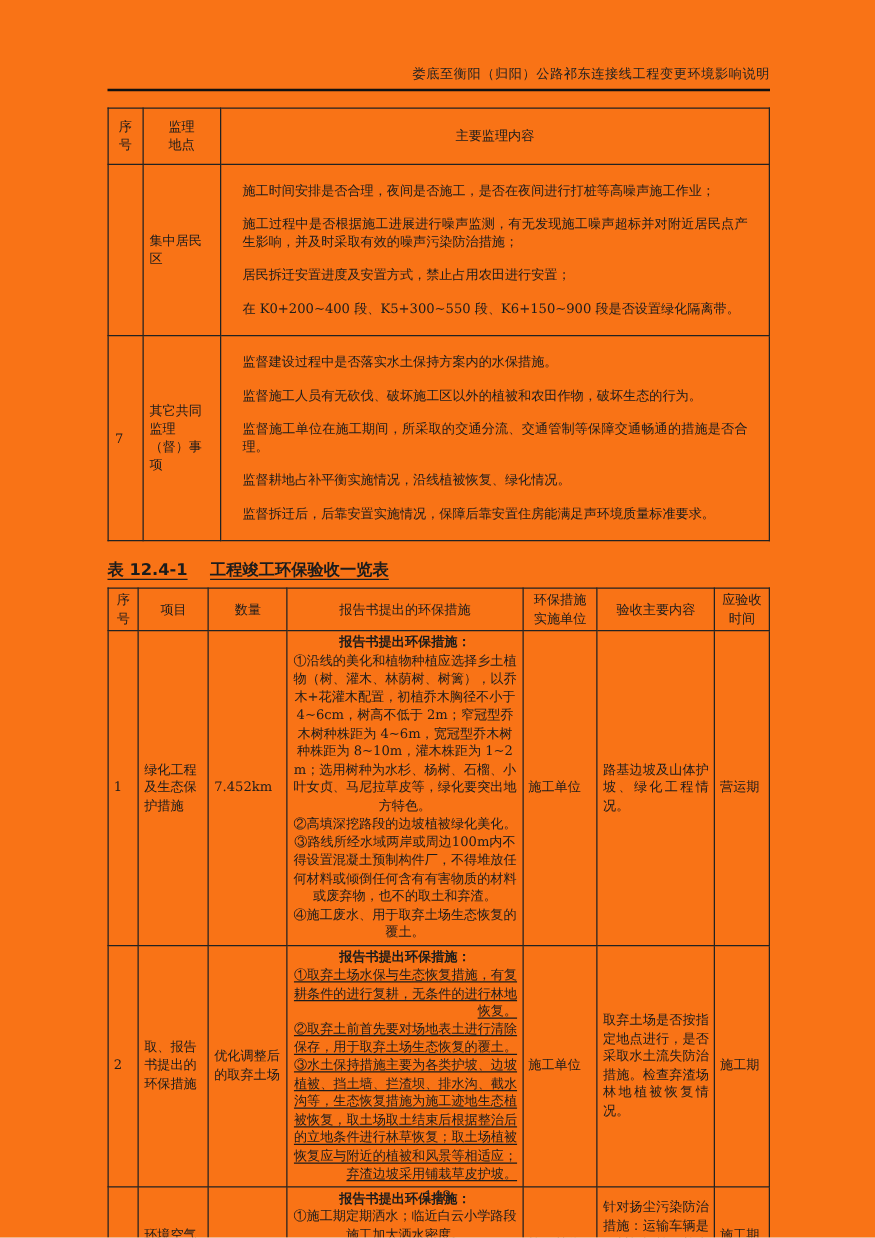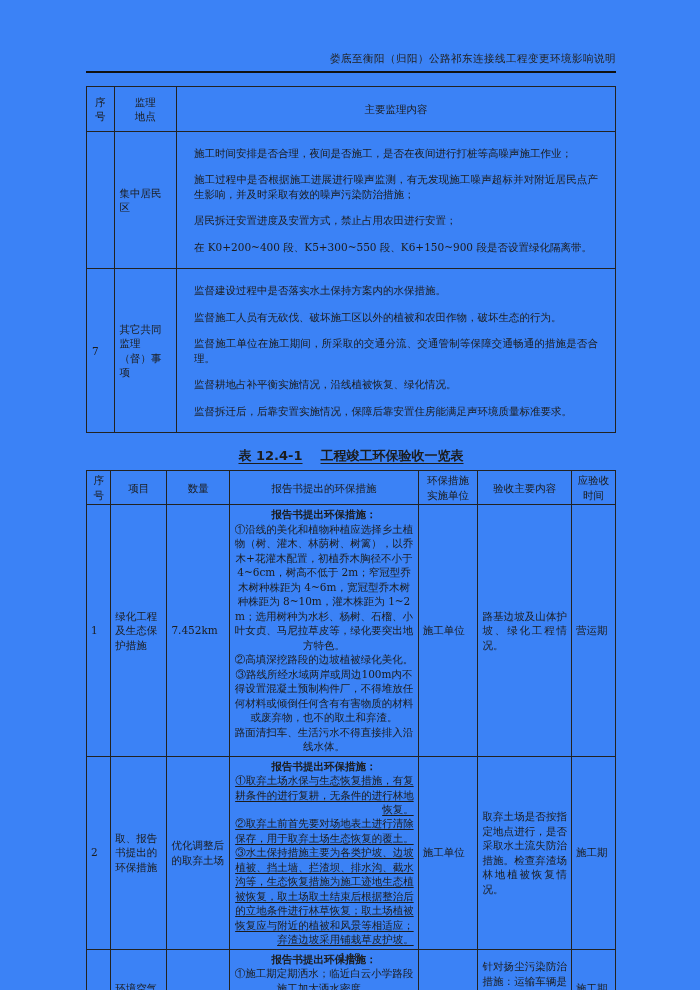--- a/index.html
+++ b/index.html
@@ -1,17 +1,17 @@
 <!DOCTYPE html>
 <html><head>
 <meta charset="utf-8">
 <style>
   html,body { margin:0; padding:0; background:#e9e9e9; }
   .page {
-    width:700px; height:990px; margin:0 auto; background:#3b82f6;
+    width:700px; height:990px; margin:0 auto; background:#f97316;
     box-sizing:border-box; padding:52px 84px 0 86px; position:relative;
     font-family:"DejaVu Serif","Liberation Serif",serif; color:#1c1c1c;
     overflow:hidden;
   }
   .running-header { font-size:10.5px; text-align:right; letter-spacing:.5px; color:#222; padding-bottom:5px; }
   .header-rule { border-bottom:2px solid #111; margin-bottom:13px; }
 
   table { width:100%; border-collapse:collapse; table-layout:fixed; }
   td,th { border:1px solid #222; padding:2px 5px; vertical-align:middle;
           font-size:10.5px; line-height:1.38; font-weight:normal; word-break:break-all; }
@@ -24,21 +24,21 @@
   .t1 .hdr td { text-align:center; height:40px; }
   .t1 .content div { margin:12px; }
 
   .section-heading { font-family:"DejaVu Sans","Liberation Sans",sans-serif;
     font-weight:bold; font-size:14.5px; margin:14px 0 10px 0; color:#111; }
   .section-heading .num { margin-right:10px; }
 
   .para { font-size:13px; line-height:2.05; text-align:justify; margin:0 0 8px 0; text-indent:2em; }
   .ul { text-decoration:underline; text-underline-offset:3px; }
 
-  .caption { text-align:center; margin:4px 0 5px 0;
+  .caption { text-align:left; margin:4px 0 5px 0;
     font-family:"DejaVu Sans","Liberation Sans",sans-serif; font-weight:bold; font-size:13px; }
   .caption .cap-inner { text-decoration:underline; text-underline-offset:3px; }
   .caption .cap-label { margin-right:18px; }
 
   .t2 .measures { text-align:center; }
   .t2 .measures .m-head { font-weight:bold; text-align:center;
      font-family:"DejaVu Sans","Liberation Sans",sans-serif; }
   .t2 .measures div.u { text-decoration:underline; text-underline-offset:2px;text-align:right; }
   .t2 td { padding:2px 4px; }
 
@@ -119,21 +119,21 @@
 
       <tr>
         <td class="c">1</td>
         <td class="c">绿化工程及生态保护措施</td>
         <td class="c">7.452km</td>
         <td class="measures">
           <div class="m-head">报告书提出环保措施：</div>
           <div>①沿线的美化和植物种植应选择乡土植物（树、灌木、林荫树、树篱），以乔木+花灌木配置，初植乔木胸径不小于 4~6cm，树高不低于 2m；窄冠型乔木树种株距为 4~6m，宽冠型乔木树种株距为 8~10m，灌木株距为 1~2m；选用树种为水杉、杨树、石榴、小叶女贞、马尼拉草皮等，绿化要突出地方特色。</div>
           <div>②高填深挖路段的边坡植被绿化美化。</div>
           <div>③路线所经水域两岸或周边100m内不得设置混凝土预制构件厂，不得堆放任何材料或倾倒任何含有有害物质的材料或废弃物，也不的取土和弃渣。</div>
-          <div>路面清扫车、生活污水不得直接排入沿线水体。</div>
+          <div>④施工废水、用于取弃土场生态恢复的覆土。</div>
         </td>
         <td class="c">施工单位</td>
         <td class="l">路基边坡及山体护坡、绿化工程情况。</td>
         <td class="c pre">营运期</td>
       </tr>
 
       <tr>
         <td class="c">2</td>
         <td class="c">取、报告书提出的环保措施</td>
         <td class="c">优化调整后的取弃土场</td>

